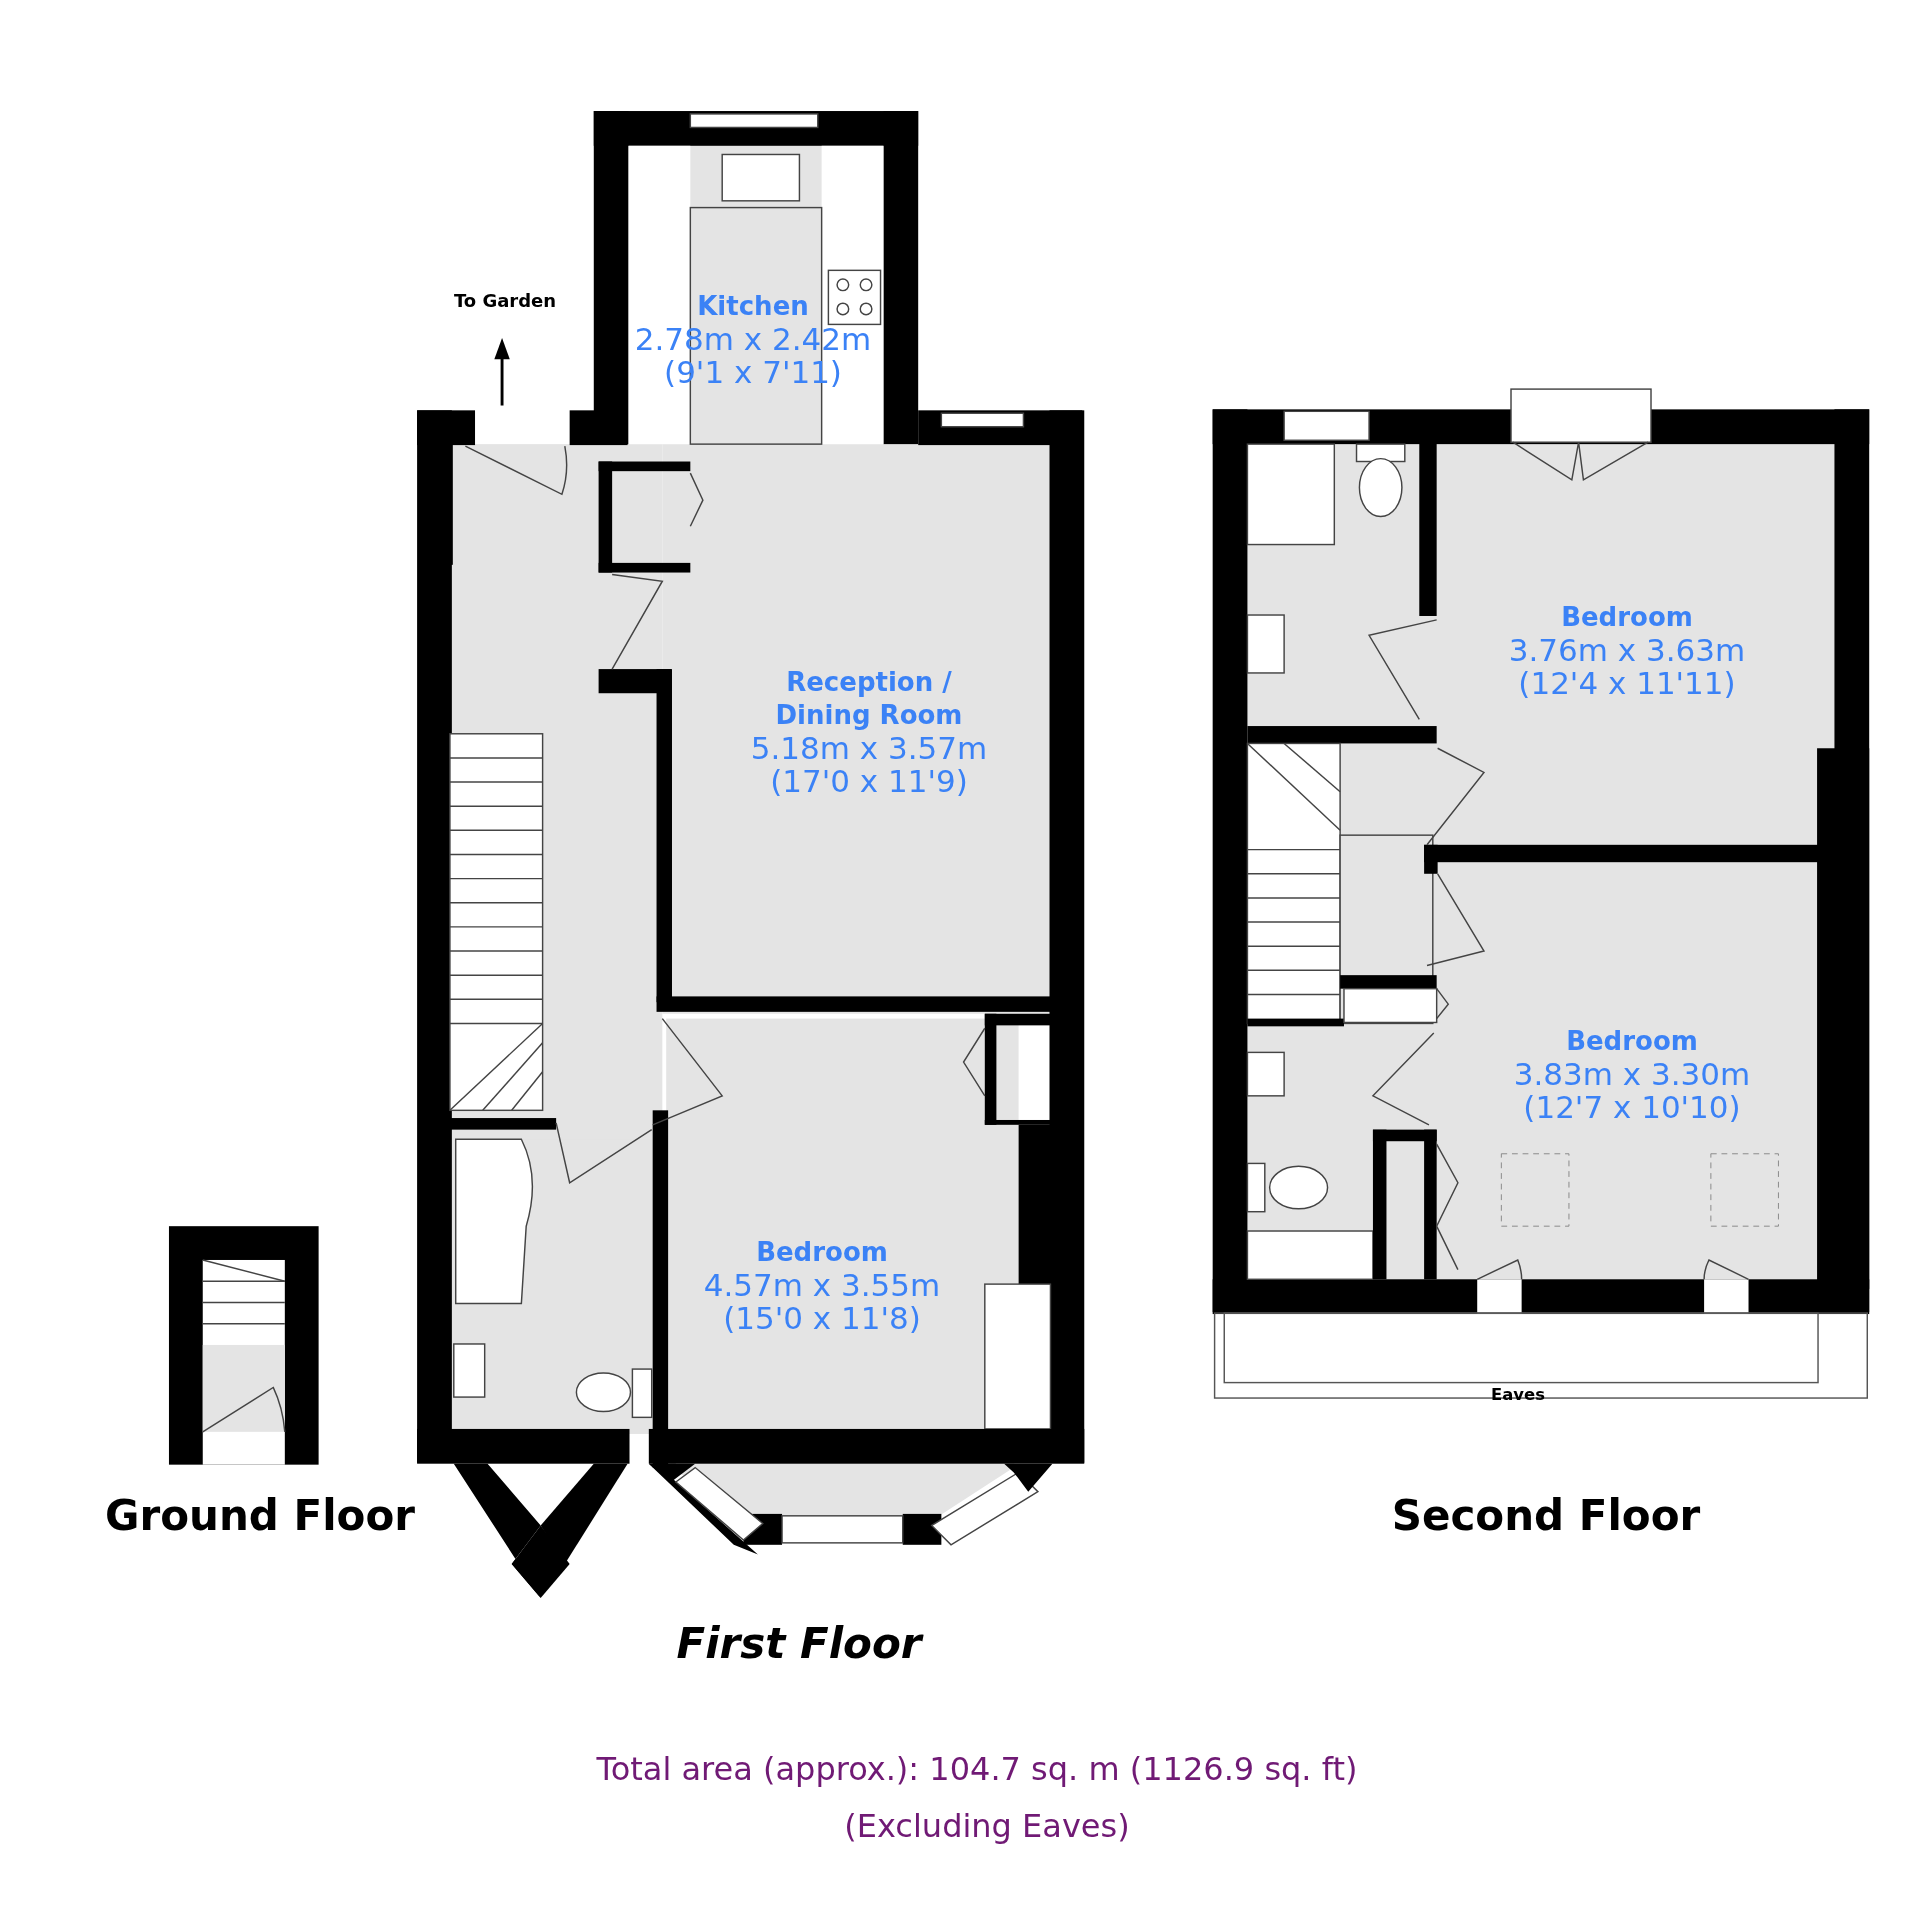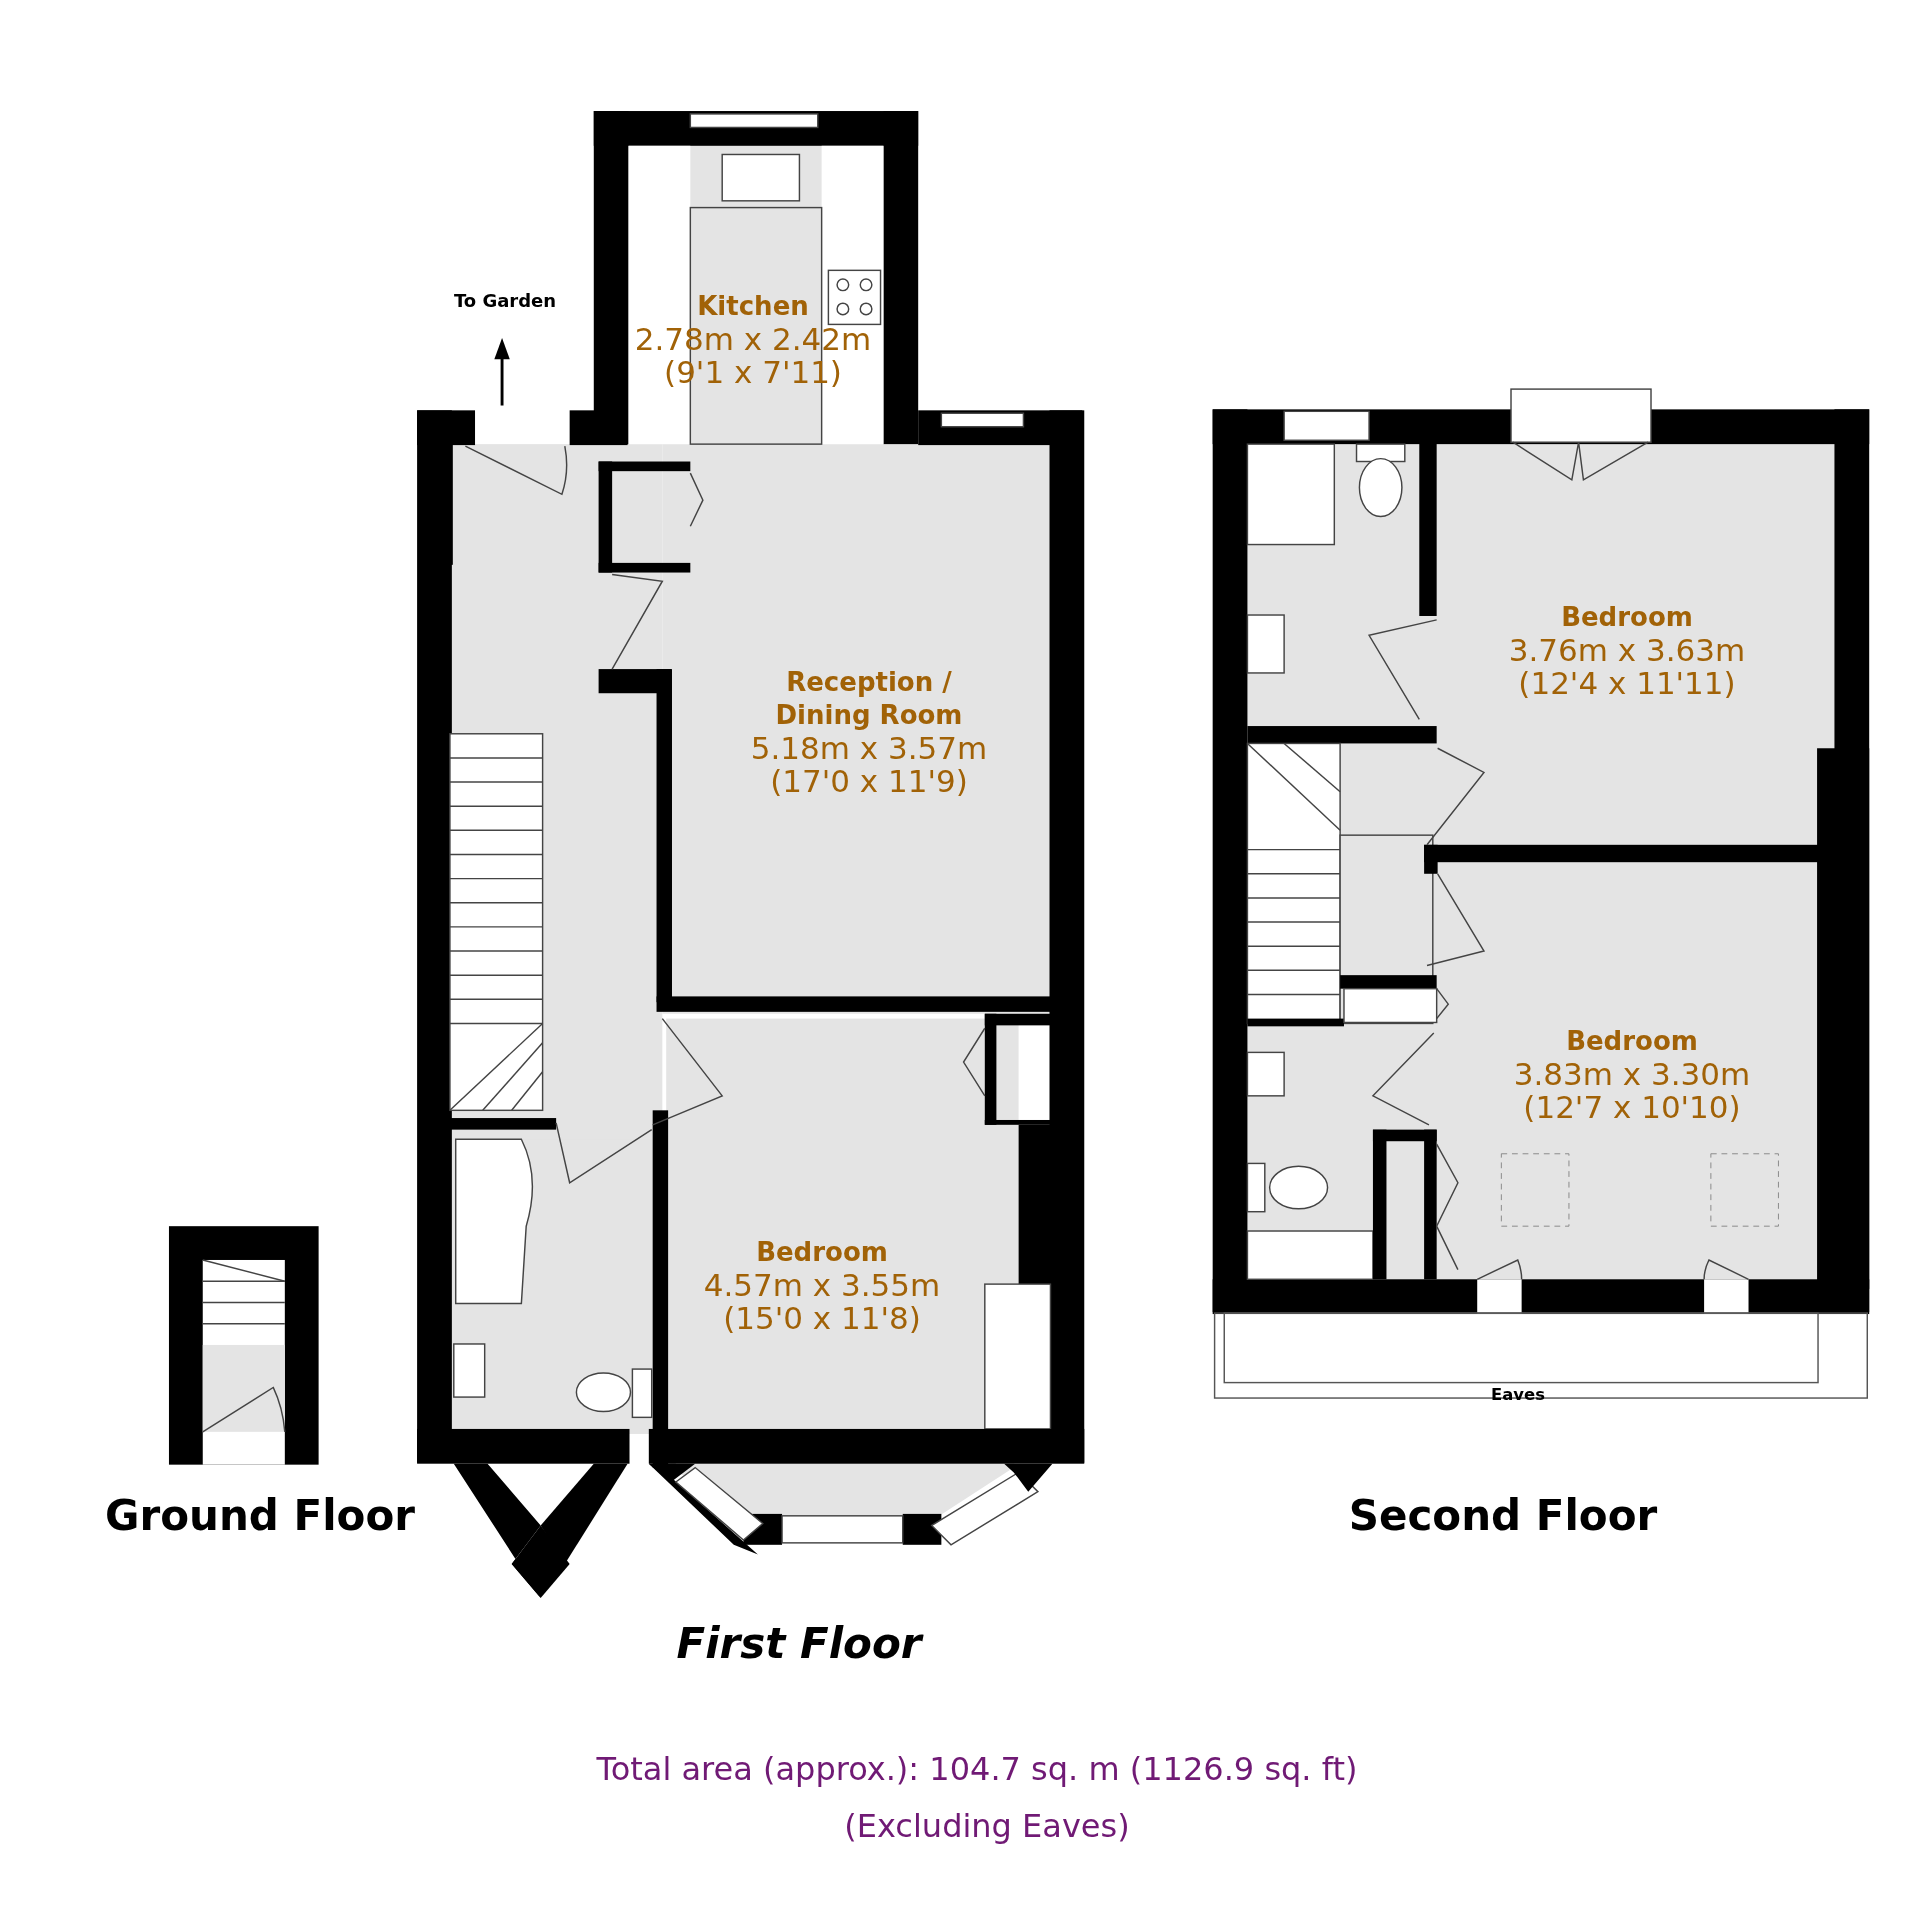--- a/index.html
+++ b/index.html
@@ -2,21 +2,21 @@
 <html><head>
 <meta charset="utf-8">
 <style>
   html, body { margin:0; padding:0; background:#ffffff; }
   body { width:1931px; height:1931px; position:relative; overflow:hidden; font-family:"DejaVu Sans", sans-serif; }
   svg { position:absolute; left:0; top:0; }
   .wall { fill:#000; }
   .floor { fill:#e4e4e4; }
   .line { fill:none; stroke:#444; stroke-width:1.5; }
   .fix { fill:#fff; stroke:#444; stroke-width:1.5; }
-  .lbl { position:absolute; text-align:center; color:#a16207; white-space:nowrap; transform:translateX(-50%); }
+  .lbl { position:absolute; text-align:center; color:#3b82f6; white-space:nowrap; transform:translateX(-50%); }
   .room-name { font-weight:bold; font-size:26px; line-height:33px; }
   .room-dim { font-size:31px; line-height:33px; }
   .floor-title { position:absolute; font-weight:bold; font-size:42px; color:#000; white-space:nowrap; transform:translateX(-50%); }
   .small-bold { position:absolute; font-weight:bold; font-size:18px; white-space:nowrap; transform:translateX(-50%); }
   .eaves { position:absolute; font-weight:bold; font-size:16.4px; transform:translateX(-50%); }
   .total { position:absolute; font-size:32px; color:#701a75; white-space:nowrap; transform:translateX(-50%); }
 </style>
 </head>
 <body>
 
@@ -223,17 +223,17 @@
 <div class="lbl" style="left:1632px; top:1025px;">
   <div class="room-name">Bedroom</div>
   <div class="room-dim">3.83m x 3.30m</div>
   <div class="room-dim">(12'7 x 10'10)</div>
 </div>
 
 <div class="eaves" style="left:1518px; top:1385px;">Eaves</div>
 
 <div class="floor-title" style="left:260px; top:1491px;">Ground Floor</div>
 <div class="floor-title" style="left:799px; top:1619px;font-style:italic;">First Floor</div>
-<div class="floor-title" style="left:1503px; top:1491px;">Second Floor</div>
+<div class="floor-title" style="left:1546px; top:1491px;">Second Floor</div>
 
 <div class="total" style="left:977px; top:1750px;">Total area (approx.): 104.7 sq. m (1126.9 sq. ft)</div>
 <div class="total" style="left:987px; top:1807px;">(Excluding Eaves)</div>
 
 
 </body></html>

